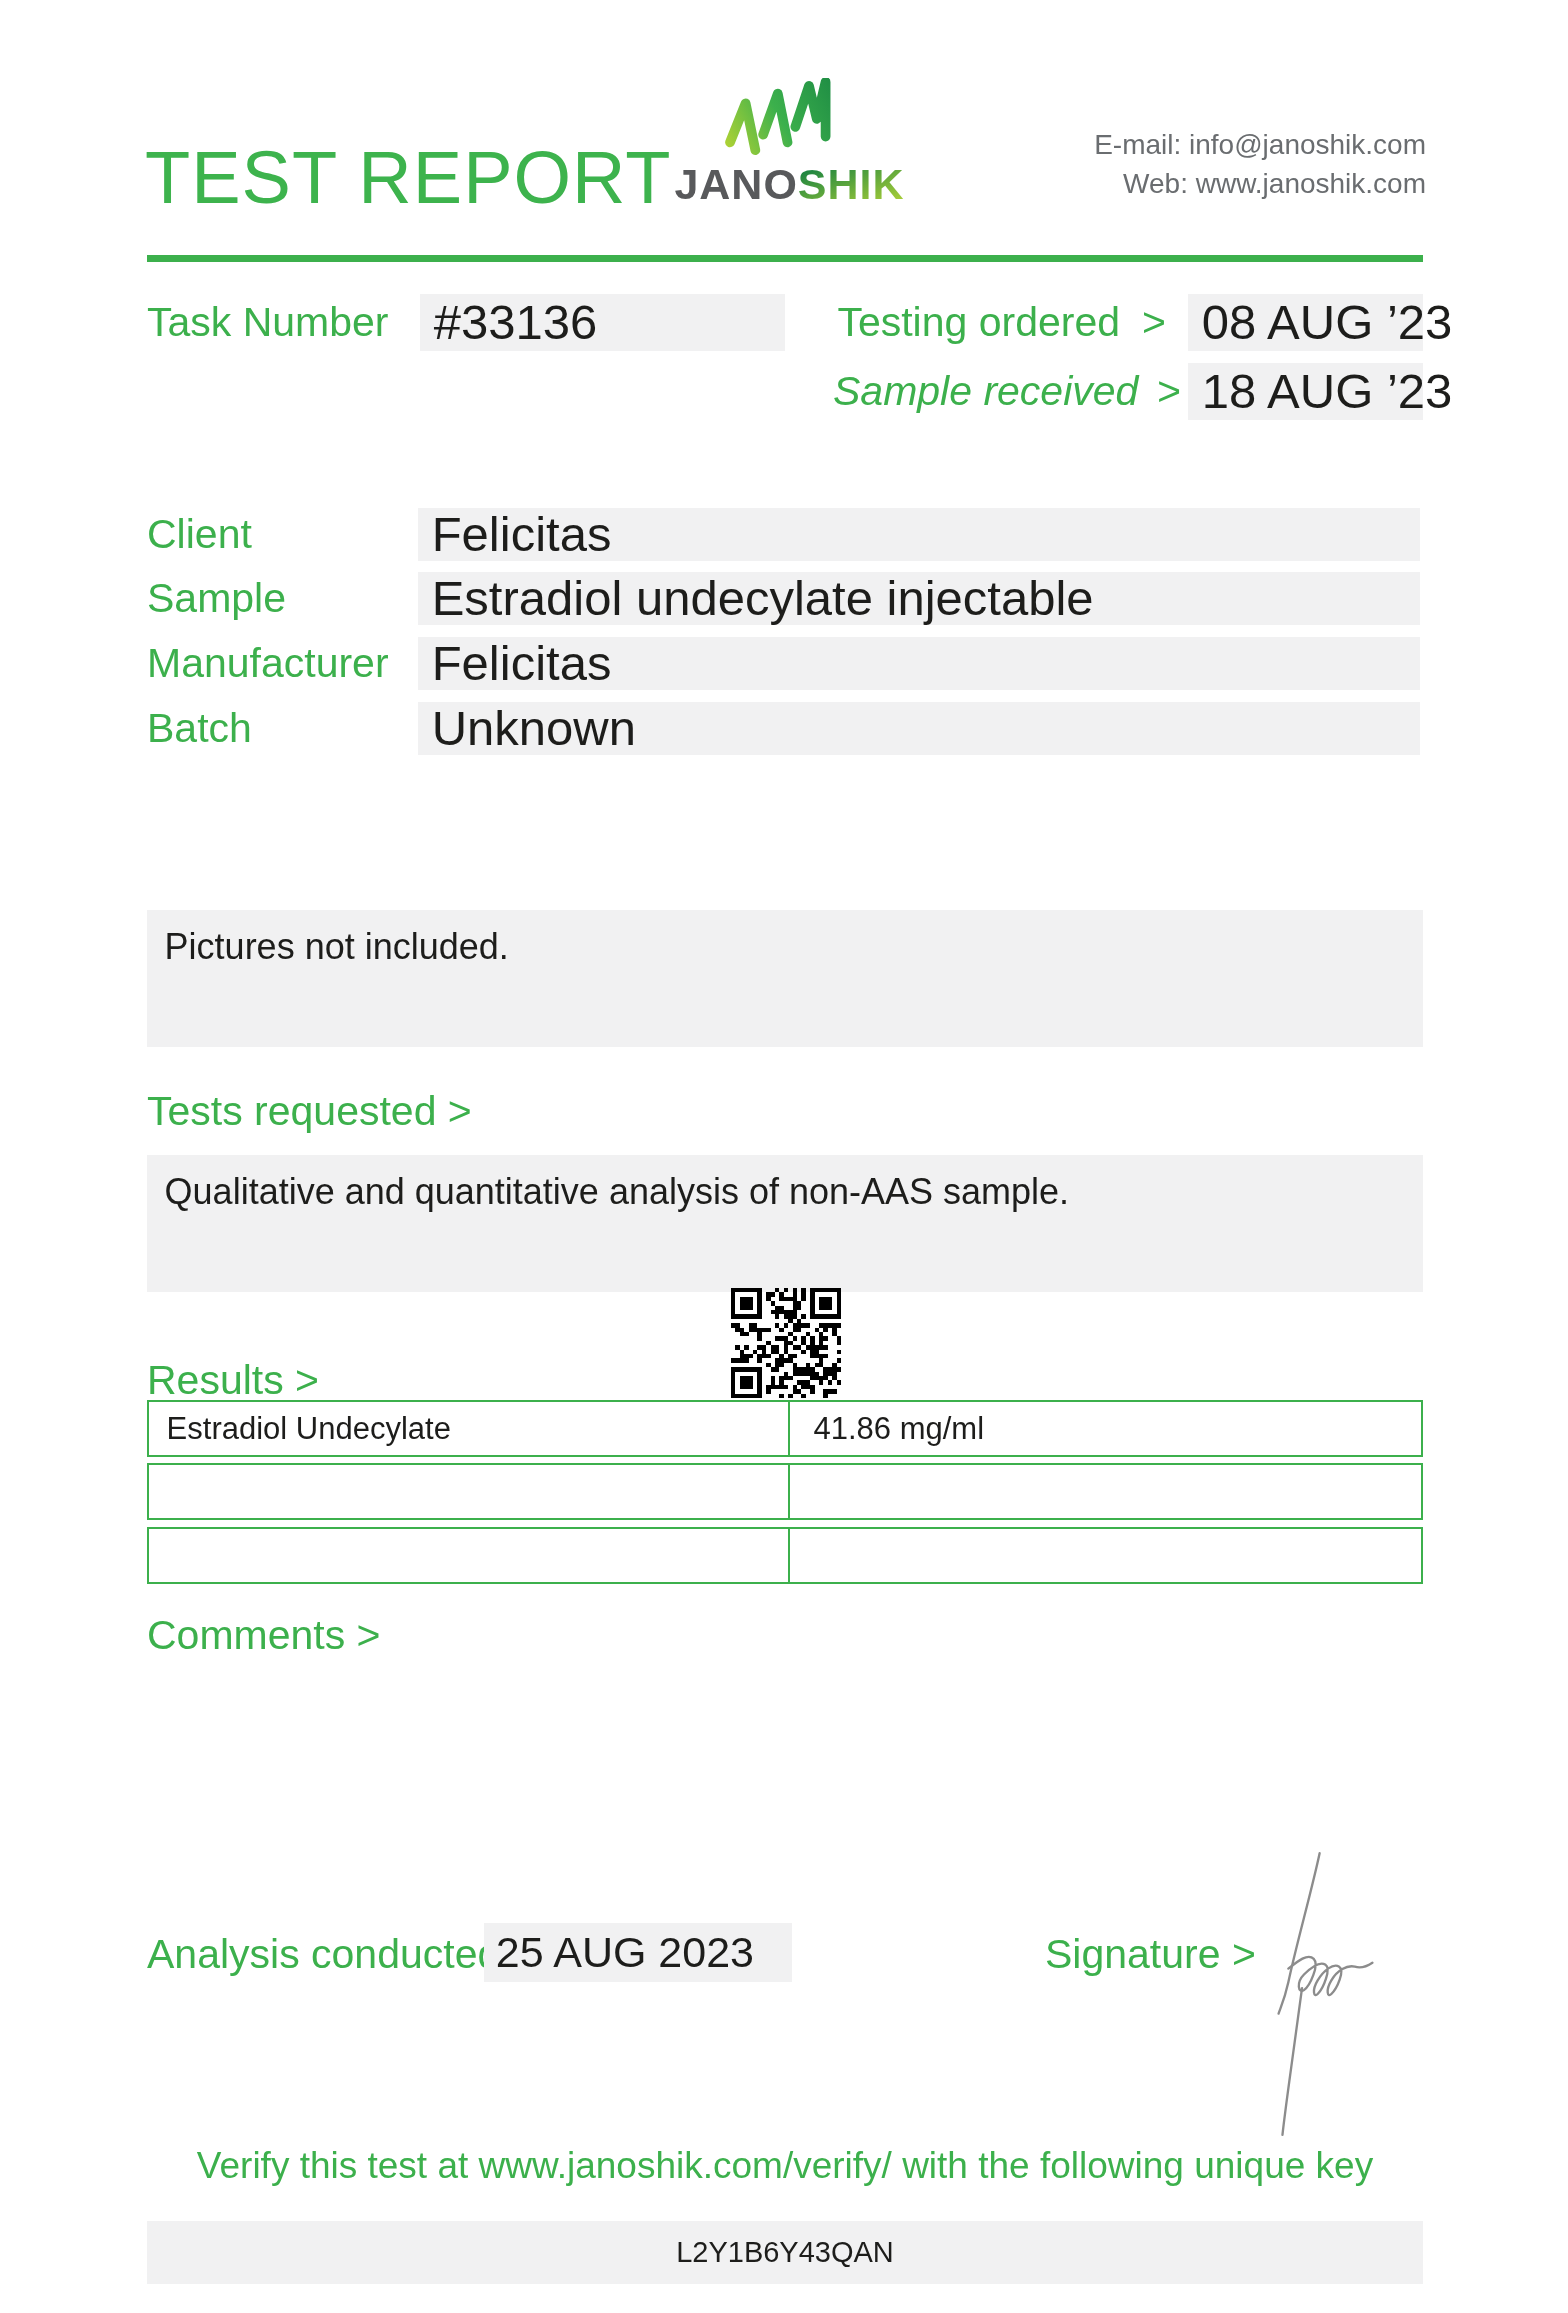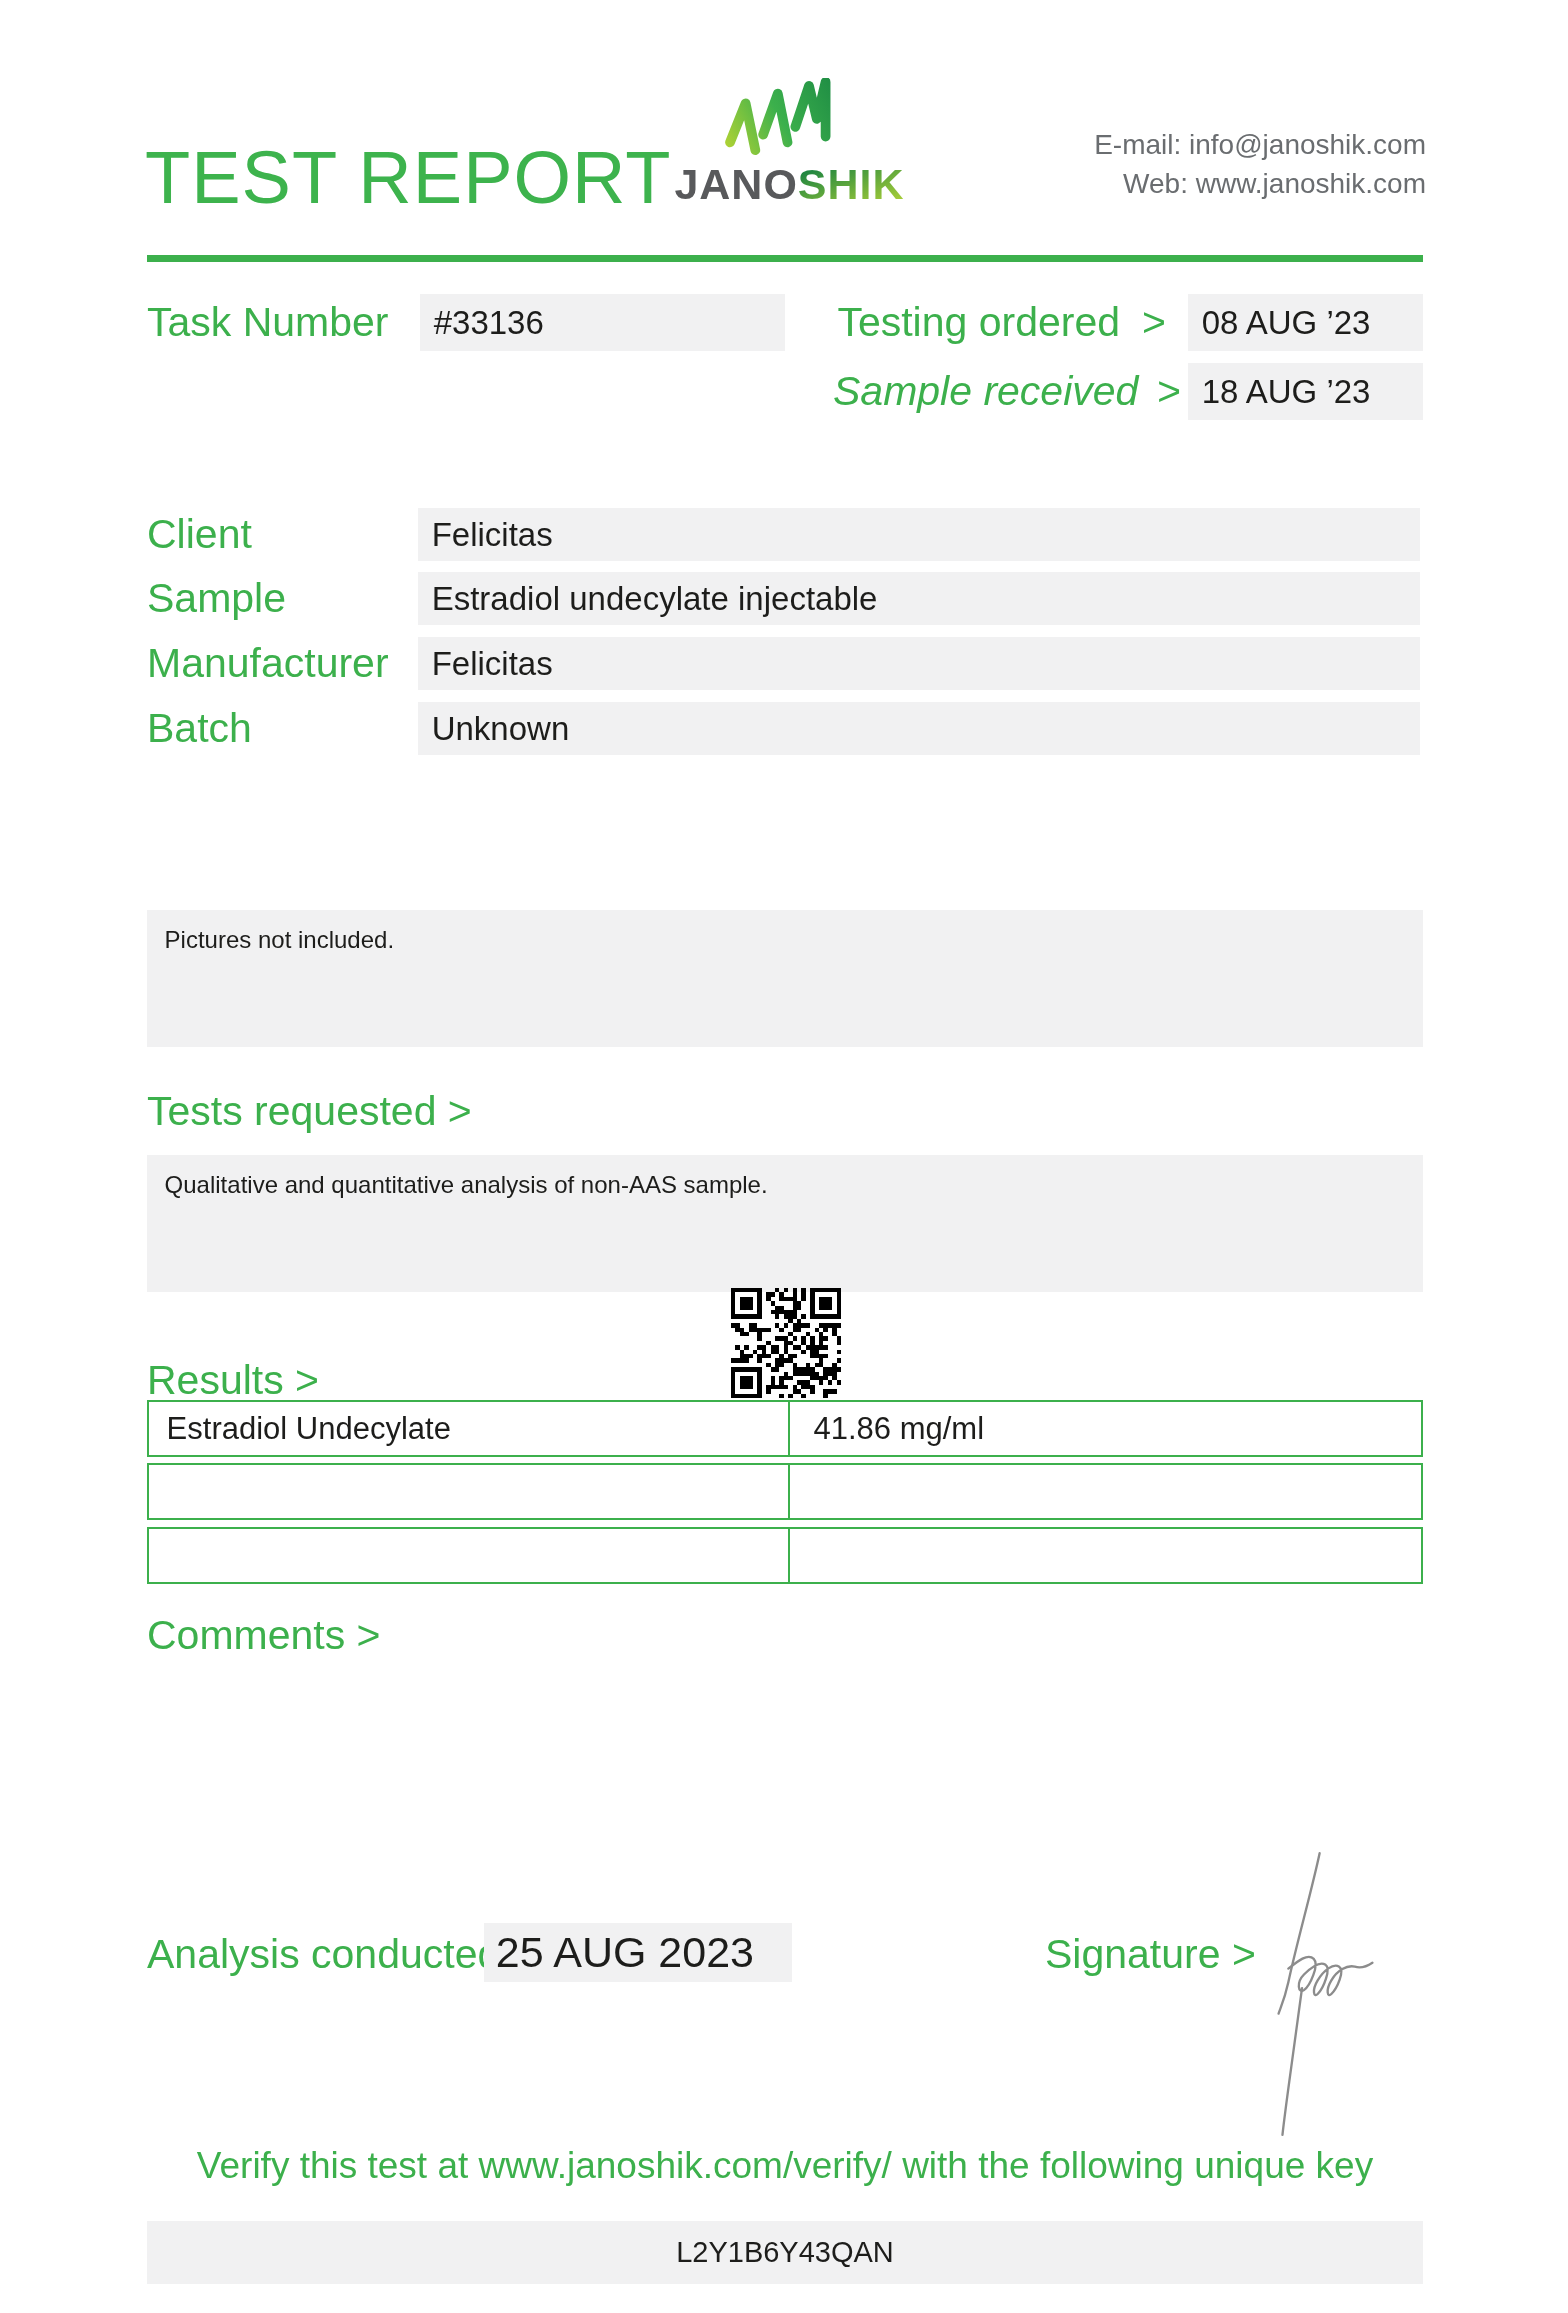--- a/index.html
+++ b/index.html
@@ -1,20 +1,20 @@
 <!DOCTYPE html>
 <html><head>
 <meta charset="utf-8">
 <style>
   html,body{margin:0;padding:0;background:#ffffff;}
   body{font-family:"Liberation Sans", sans-serif; color:#1d1d1b;}
   .page{position:relative;width:1568px;height:2313px;background:#fff;overflow:hidden;}
   .abs{position:absolute;}
   .label{font-size:41px;color:#3cb04c;white-space:nowrap;}
-  .valtext{font-size:33px;color:#1d1d1b;white-space:nowrap;}
+  .valtext{font-size:49px;color:#1d1d1b;white-space:nowrap;}
 
   
   .title{left:145px;top:135px;font-size:74px;color:#3db34d;letter-spacing:1px;white-space:nowrap;}
   .logo-wrap{left:659px;top:78px;width:261px;height:137px;text-align:center;}
   .logo-icon{display:block;margin:0 auto;}
   .logo-text{font-size:43px;font-weight:bold;letter-spacing:1px;margin-top:2px;}
   .logo-jano{color:#58595b;}
   .logo-shik{background:linear-gradient(160deg,#137f41 10%,#a8ce38 90%);-webkit-background-clip:text;background-clip:text;color:transparent;}
   .contact{right:142px;top:125px;text-align:right;font-size:28px;color:#6a6d70;line-height:39px;white-space:nowrap;}
   .divider{left:147px;top:255px;width:1276px;height:6.9px;background:#3cb04c;}
@@ -22,21 +22,21 @@
   
   .row-line{height:57px;line-height:57px;}
   .arrow{color:#3cb04c;}
   .metabox{height:57px;line-height:57px;background:#f1f1f2;padding-left:13.7px;box-sizing:border-box;}
 
   
   .dlabel{height:53px;line-height:53px;}
   .dbox{left:418px;width:1002px;height:53px;line-height:53px;background:#f1f1f2;padding-left:13.7px;box-sizing:border-box;}
 
   
-  .bigbox{left:147px;width:1276px;background:#f1f1f2;box-sizing:border-box;padding:15.7px 17.6px;font-size:24px;color:#1d1d1b;}
+  .bigbox{left:147px;width:1276px;background:#f1f1f2;box-sizing:border-box;padding:15.7px 17.6px;font-size:36px;color:#1d1d1b;}
 
   
   .trow{left:147px;width:1276px;height:57px;border:2.9px solid #3cb04c;box-sizing:border-box;display:flex;background:#fff;}
   .tcell1{width:641px;border-right:2.9px solid #3cb04c;box-sizing:border-box;display:flex;align-items:center;padding-left:17.6px;font-size:31px;}
   .tcell2{flex:1;display:flex;align-items:center;padding-left:23.5px;font-size:31px;}
 
   .datebox{left:484px;top:1923px;width:308px;height:59px;line-height:59px;background:#f1f1f2;padding-left:11.8px;box-sizing:border-box;font-size:43px;white-space:nowrap;}
   .verify{left:147px;top:2145px;width:1276px;text-align:center;font-size:37px;color:#3cb04c;white-space:nowrap;}
   .keybox{left:147px;top:2221px;width:1276px;height:63px;line-height:63px;background:#f1f1f2;text-align:center;font-size:29px;}
   .qr{left:731px;top:1288px;width:110px;height:110px;}

